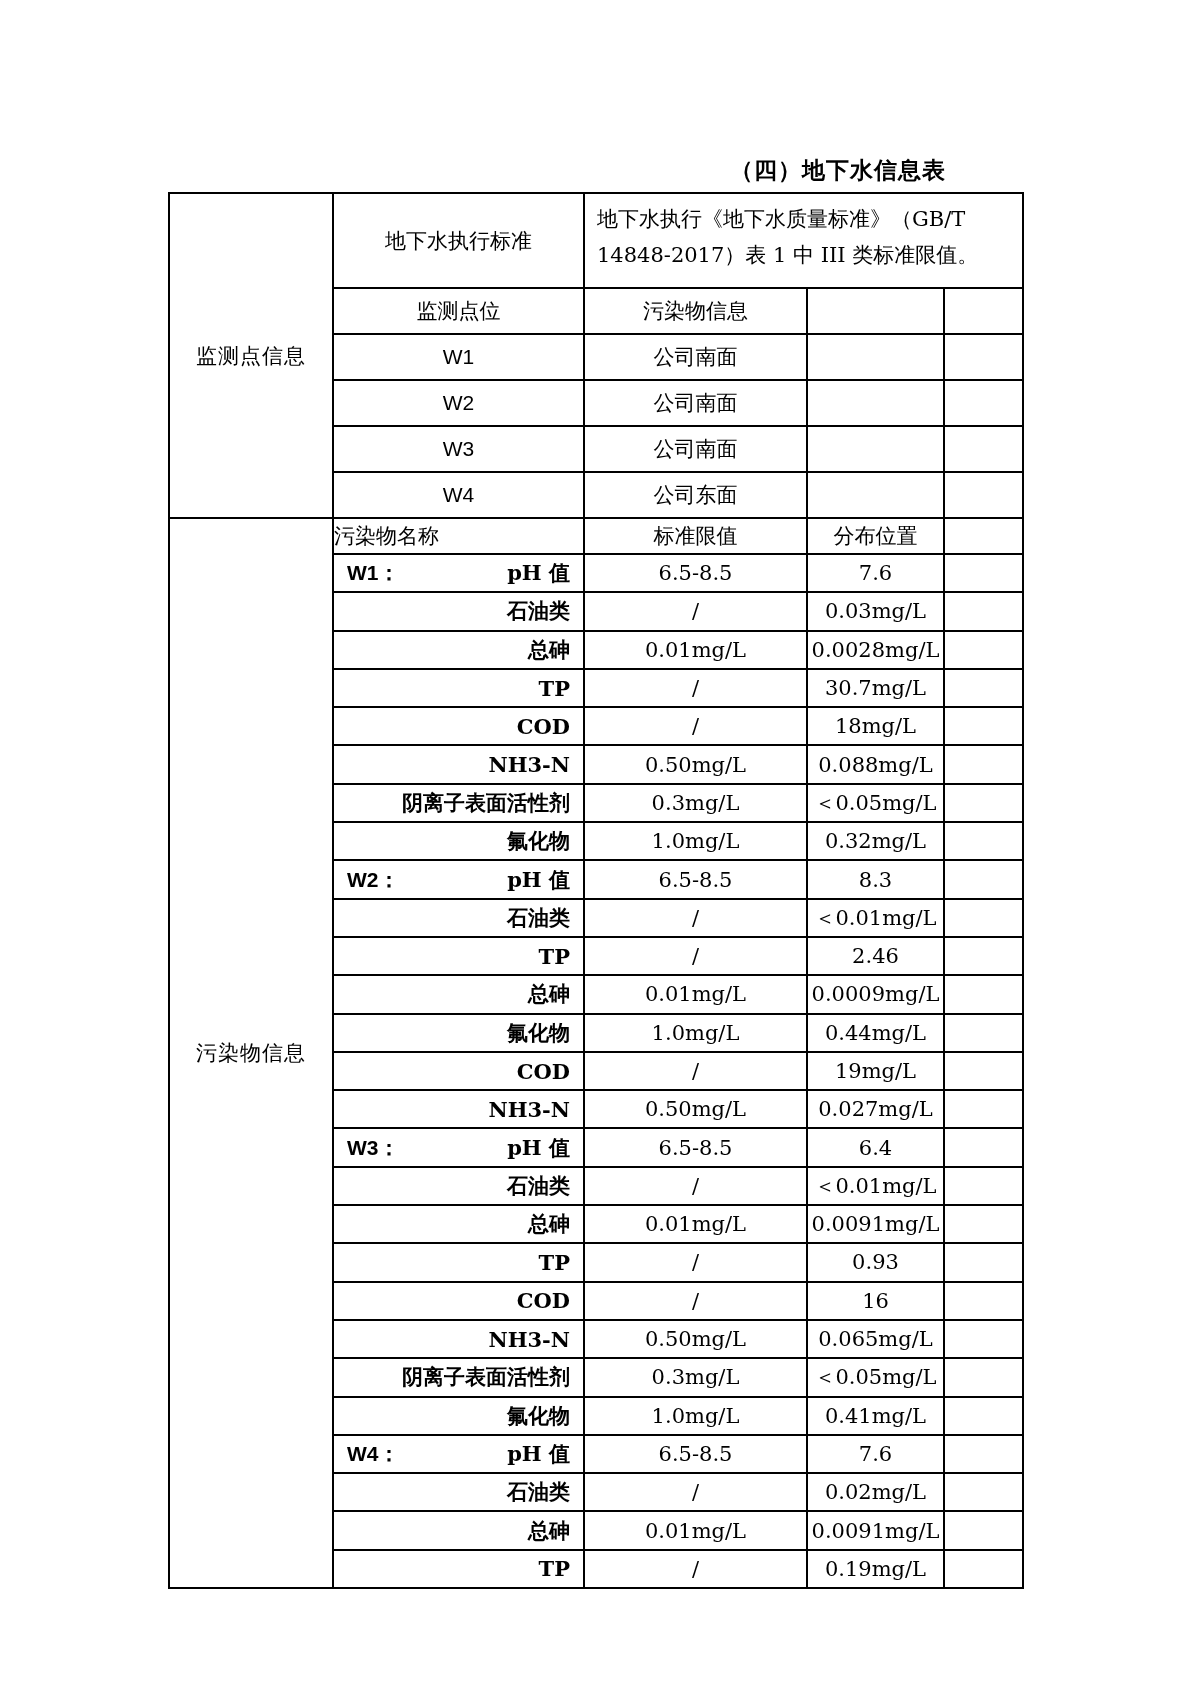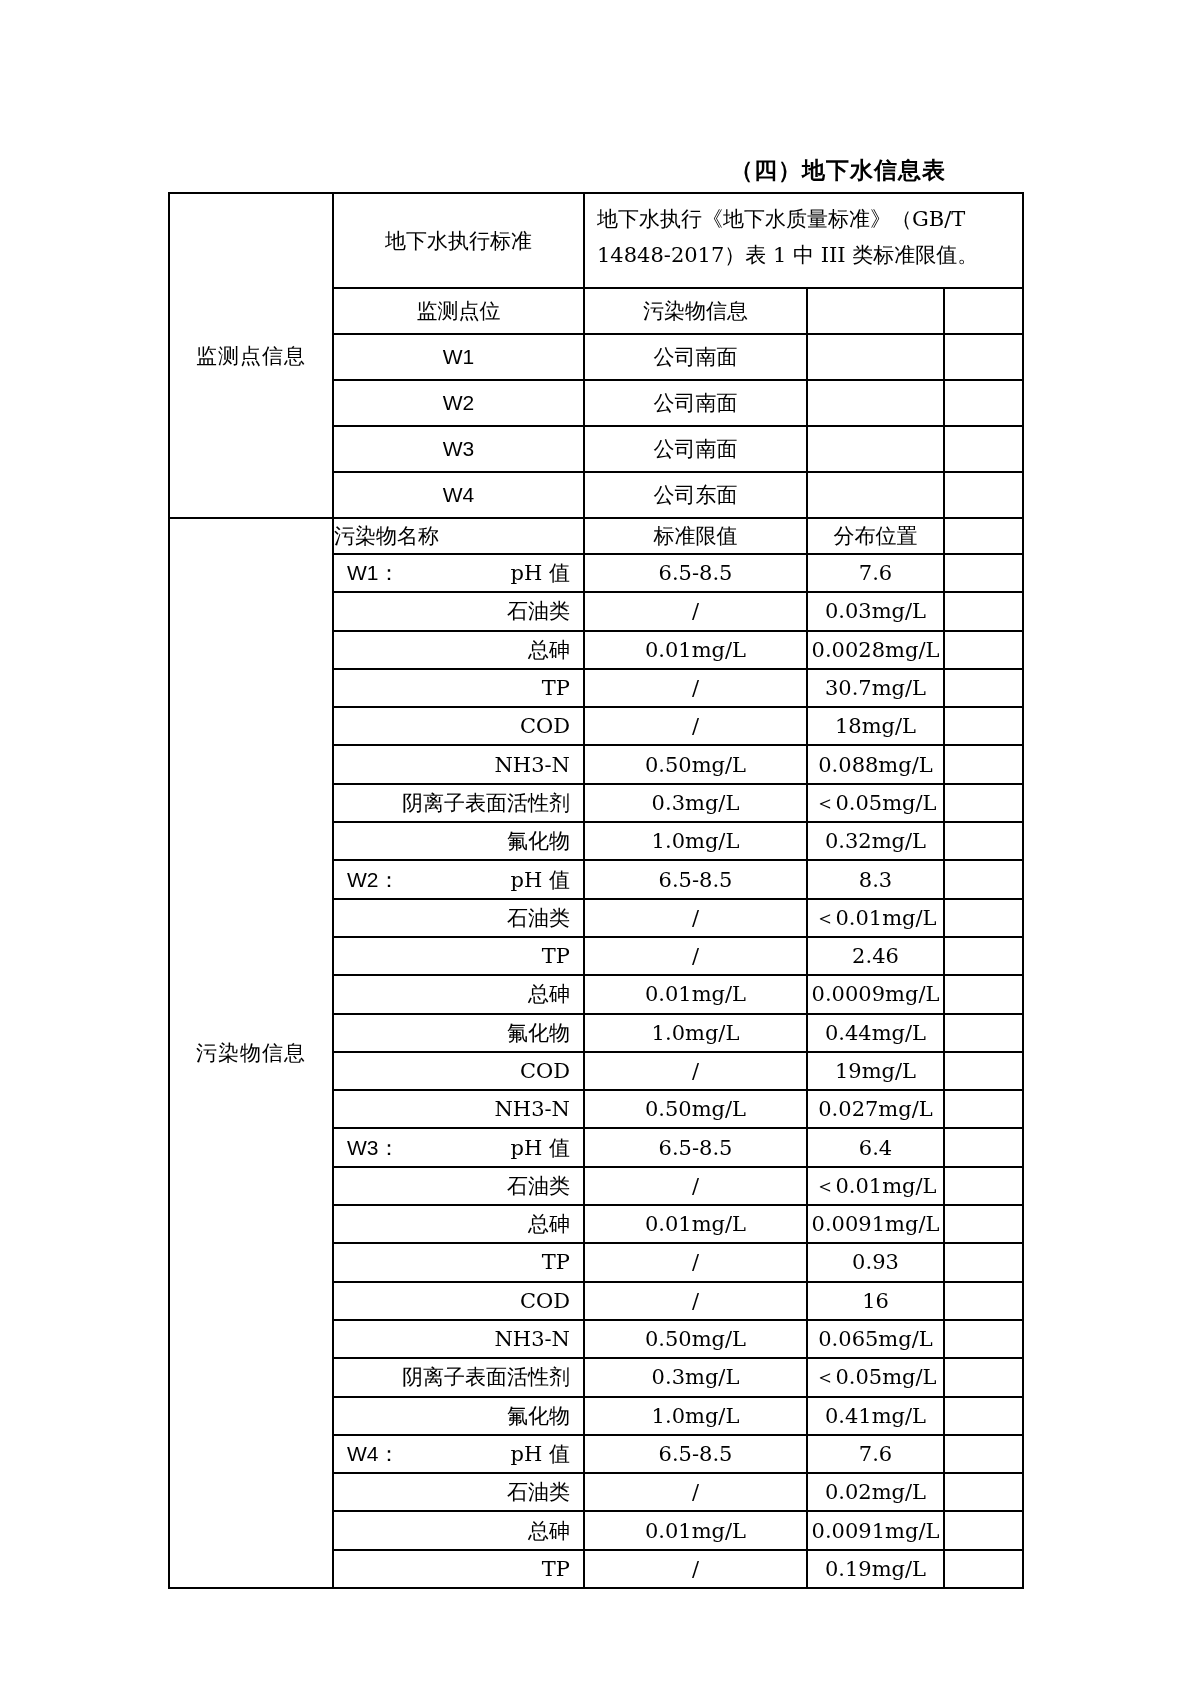--- a/index.html
+++ b/index.html
@@ -35,21 +35,21 @@
   .r-phead{ height: 36px; }
   .r-pd   { height: 38.3px; }
   .std-val {
     text-align: left;
     padding: 6px 10px 14px 12px;
     line-height: 36px;
   }
   .p-name-h { text-align: left; padding-left: 0; }
   .name-flex {
     display: flex; justify-content: space-between; align-items: flex-start;
-    padding: 0 13px; width: 100%;
+    padding: 0 13px; width: 100%; font-weight: bold;
   }
   .grp, .w-point {
     font-family: "Liberation Sans", "DejaVu Sans", sans-serif;
   }
 </style>
 </head>
 <body>
 
 <div class="page-title">（四）地下水信息表</div>
 

